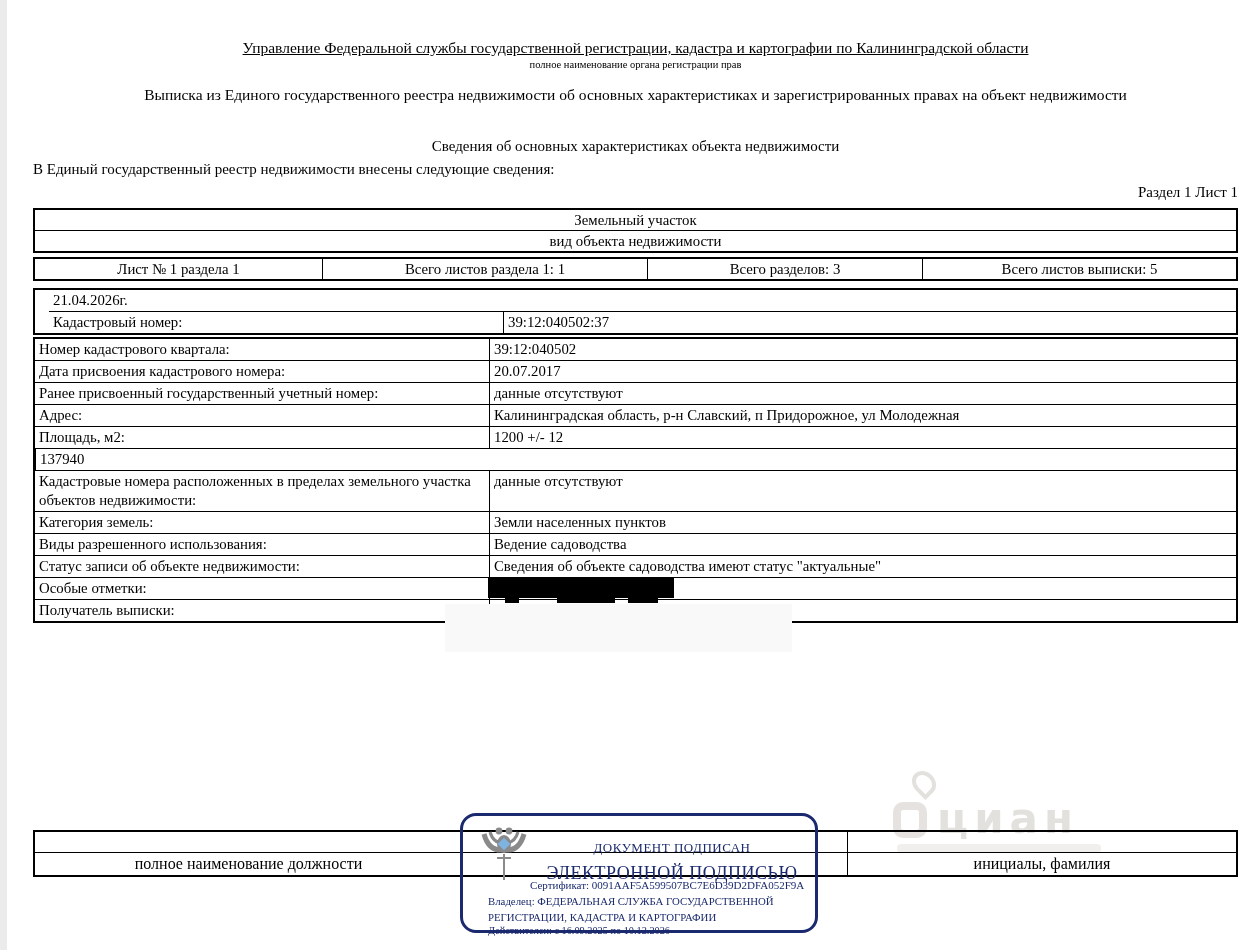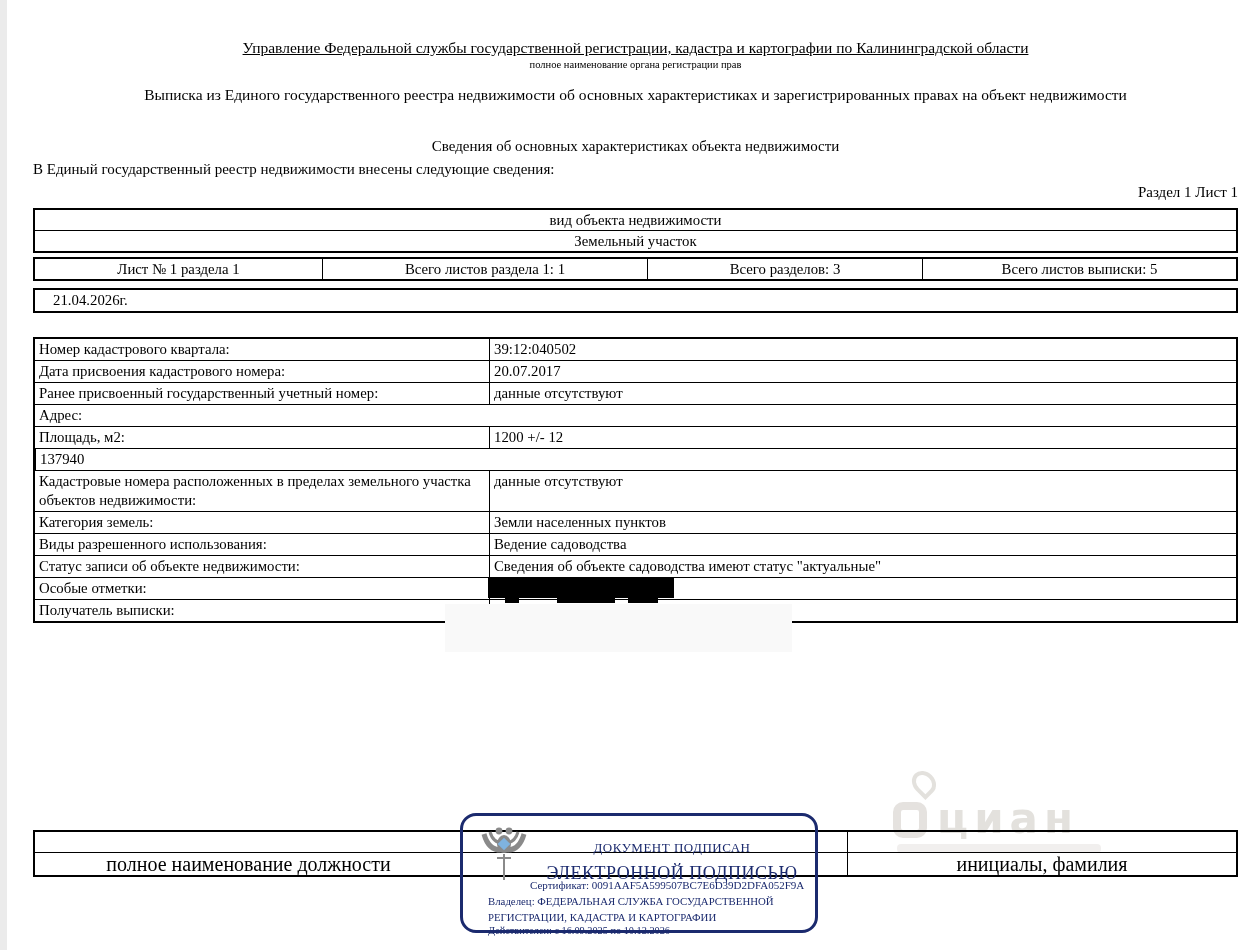--- a/index.html
+++ b/index.html
@@ -93,21 +93,21 @@
   }
   
   #footer-table {
     position:absolute; left:33px; top:830px; width:1205px; height:47px;
     border:2px solid #000; display:grid;
     grid-template-columns:427px 385px 1fr; grid-template-rows:20px 1fr;
     background:transparent; z-index:2;
   }
   #footer-table .fcell { border-left:1px solid #000; }
   #footer-table .fcell.first { border-left:none; }
-  #footer-table .frow2 { border-top:1px solid #000; font-size:20px; text-align:center; line-height:22px; }
+  #footer-table .frow2 { border-top:1px solid #000; font-size:16px; text-align:center; line-height:22px; }
   
   .stamp {
     position:absolute; left:460px; top:813px; width:358px; height:120px;
     border:3px solid #1b2a6e; border-radius:16px;
     background:transparent; z-index:3; color:#1b2a6e;
   }
   .stamp-line1 {
     position:absolute; left:70px; top:24px; width:278px; text-align:center;
     font-size:13px; letter-spacing:0.5px;
   }
@@ -128,50 +128,55 @@
   <div class="edge-strip"></div>
 
   <div class="authority">Управление Федеральной службы государственной регистрации, кадастра и картографии по Калининградской области</div>
   <div class="authority-caption">полное наименование органа регистрации прав</div>
   <div class="extract-title">Выписка из Единого государственного реестра недвижимости об основных характеристиках и зарегистрированных правах на объект недвижимости</div>
   <div class="section-title">Сведения об основных характеристиках объекта недвижимости</div>
   <div class="intro-line">В Единый государственный реестр недвижимости внесены следующие сведения:</div>
   <div class="section-sheet">Раздел 1 Лист 1</div>
 
   <div class="tbl divided" id="object-type-table">
+    <div class="c-row">Земельный участок</div>
     <div class="c-row">вид объекта недвижимости</div>
-    <div class="c-row">Земельный участок</div>
   </div>
 
   <div class="tbl" id="sheets-table">
     <div>Лист № 1 раздела 1</div>
     <div>Всего листов раздела 1: 1</div>
     <div>Всего разделов: 3</div>
     <div>Всего листов выписки: 5</div>
   </div>
 
   <div class="tbl divided" id="cadastral-table">
     <div class="kv-row full">21.04.2026г.</div>
+    <div class="kv-row">
+      <div class="k">Кадастровый номер:</div>
+      <div class="v">39:12:040502:37</div>
+    </div>
   </div>
 
   <div class="tbl divided" id="details-table">
     <div class="kv-row">
       <div class="k">Номер кадастрового квартала:</div>
       <div class="v">39:12:040502</div>
     </div>
     <div class="kv-row">
       <div class="k">Дата присвоения кадастрового номера:</div>
       <div class="v">20.07.2017</div>
     </div>
     <div class="kv-row">
       <div class="k">Ранее присвоенный государственный учетный номер:</div>
       <div class="v">данные отсутствуют</div>
     </div>
     <div class="kv-row">
       <div class="k">Адрес:</div>
+      <div class="v">Калининградская область, р-н Славский, п Придорожное, ул Молодежная</div>
     </div>
     <div class="kv-row">
       <div class="k">Площадь, м2:</div>
       <div class="v">1200 +/- 12</div>
     </div>
     <div class="kv-row">
       <div class="v">137940</div>
     </div>
     <div class="kv-row">
       <div class="k">Кадастровые номера расположенных в пределах земельного участка объектов недвижимости:</div>

